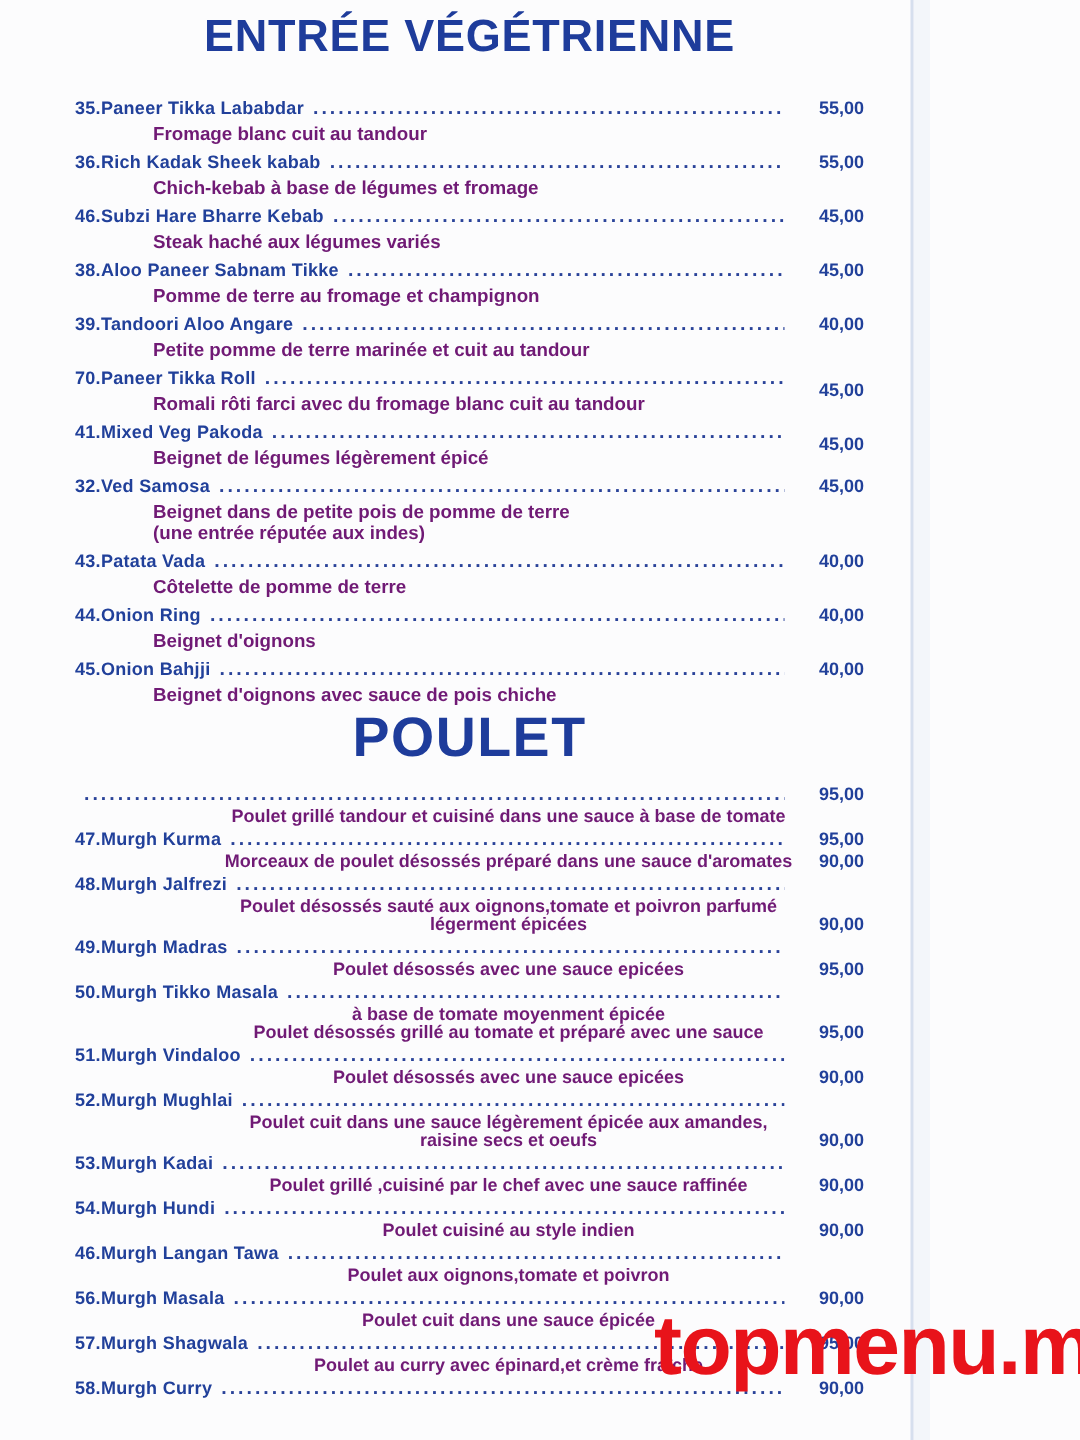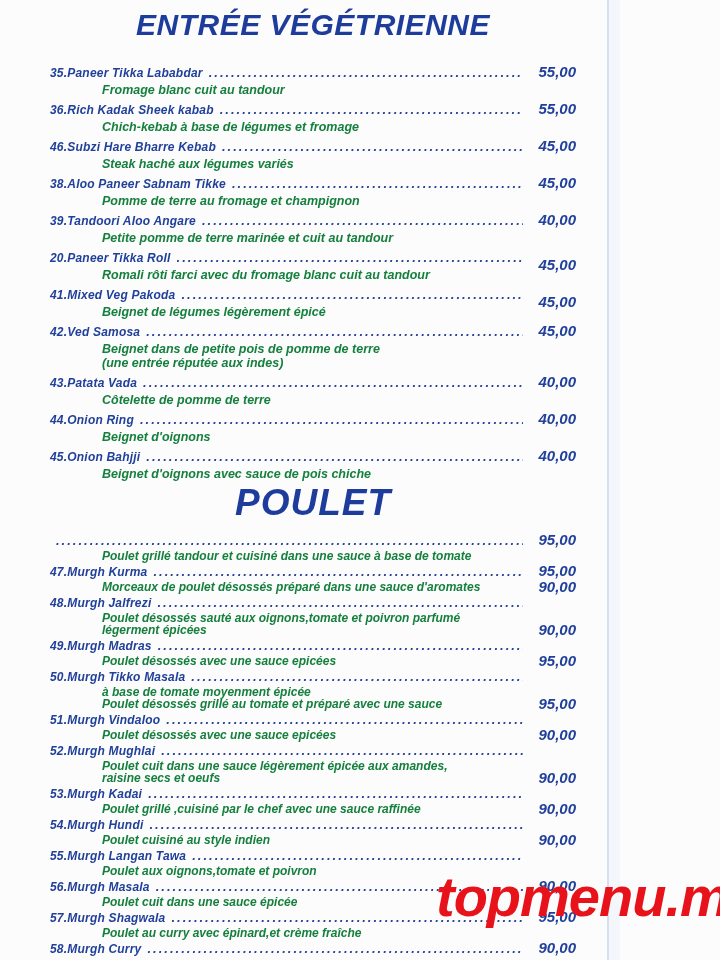--- a/index.html
+++ b/index.html
@@ -4,21 +4,21 @@
 <style>
   html, body { margin: 0; padding: 0; }
   body {
     width: 720px; height: 960px;
     background: #fcfcfd;
     font-family: "Liberation Sans", sans-serif;
     color: #21409a;
     overflow: hidden;
     position: relative;
   }
-  .page { position: relative; width: 620px; height: 960px; font-style: italic; }
+  .page { position: relative; width: 620px; height: 960px; }
 
   
   .edge-tint {
     position: absolute; top: 0; bottom: 0; right: 0; width: 11px;
     background: #f3f6fa;
   }
   .edge-line {
     position: absolute; top: 0; bottom: 0; right: 11px; width: 2px;
     background: #ccd7ea; opacity: .8;
   }
@@ -49,29 +49,29 @@
   .dots {
     flex: 1 1 auto; overflow: hidden; white-space: nowrap;
     font-weight: bold; font-size: 13px; letter-spacing: 2px;
     margin: 0 5px 0 6px; color: #2a4399;
   }
   .dots::after {
     content: "..................................................................................................................................................................................";
   }
 
   .price {
-    font-weight: bold; font-size: 15px; flex: 0 0 auto;
+    font-weight: bold; font-size: 12px; flex: 0 0 auto;
     min-width: 48px; text-align: right; position: relative;
   }
 
   .desc {
-    font-weight: bold; color: #15803d; padding-left: 52px;
+    font-weight: bold; color: #701a75; padding-left: 52px;
   }
   .section-entree .desc { font-size: 12.5px; line-height: 14px; }
-  .section-poulet .desc { font-size: 12px;  line-height: 12px; }
+  .section-poulet .desc { font-size: 12px;  line-height: 12px; text-align: center; }
   .section-entree .item { margin-bottom: 2px; }
   .section-poulet .item { margin-bottom: 0; }
 
   
   .section-entree .item:nth-child(7) .price,
   .section-entree .item:nth-child(8) .price { top: 8px; }
   .section-poulet .item:nth-child(n+4):nth-child(-n+11) .price { top: -15px; }
 
   .watermark {
     position: absolute; left: 436px; top: 868px;
@@ -124,37 +124,37 @@
         <div class="item">
           <div class="row">
             <span class="item-title">39.Tandoori Aloo Angare</span>
             <span class="dots"></span>
             <span class="price">40,00</span>
           </div>
           <div class="desc">Petite pomme de terre marinée et cuit au tandour</div>
         </div>
         <div class="item">
           <div class="row">
-            <span class="item-title">20.Paneer Tikka Roll</span>
+            <span class="item-title">70.Paneer Tikka Roll</span>
             <span class="dots"></span>
             <span class="price">45,00</span>
           </div>
           <div class="desc">Romali rôti farci avec du fromage blanc cuit au tandour</div>
         </div>
         <div class="item">
           <div class="row">
             <span class="item-title">41.Mixed Veg Pakoda</span>
             <span class="dots"></span>
             <span class="price">45,00</span>
           </div>
           <div class="desc">Beignet de légumes légèrement épicé</div>
         </div>
         <div class="item">
           <div class="row">
-            <span class="item-title">42.Ved Samosa</span>
+            <span class="item-title">32.Ved Samosa</span>
             <span class="dots"></span>
             <span class="price">45,00</span>
           </div>
           <div class="desc">Beignet dans de petite pois de pomme de terre</div>
           <div class="desc">(une entrée réputée aux indes)</div>
         </div>
         <div class="item">
           <div class="row">
             <span class="item-title">43.Patata Vada</span>
             <span class="dots"></span>
@@ -250,21 +250,21 @@
         <div class="item">
           <div class="row">
             <span class="item-title">54.Murgh Hundi</span>
             <span class="dots"></span>
             <span class="price">90,00</span>
           </div>
           <div class="desc">Poulet cuisiné au style indien</div>
         </div>
         <div class="item">
           <div class="row">
-            <span class="item-title">55.Murgh Langan Tawa</span>
+            <span class="item-title">46.Murgh Langan Tawa</span>
             <span class="dots"></span>
             <span class="price">90,00</span>
           </div>
           <div class="desc">Poulet aux oignons,tomate et poivron</div>
         </div>
         <div class="item">
           <div class="row">
             <span class="item-title">56.Murgh Masala</span>
             <span class="dots"></span>
             <span class="price">90,00</span>

